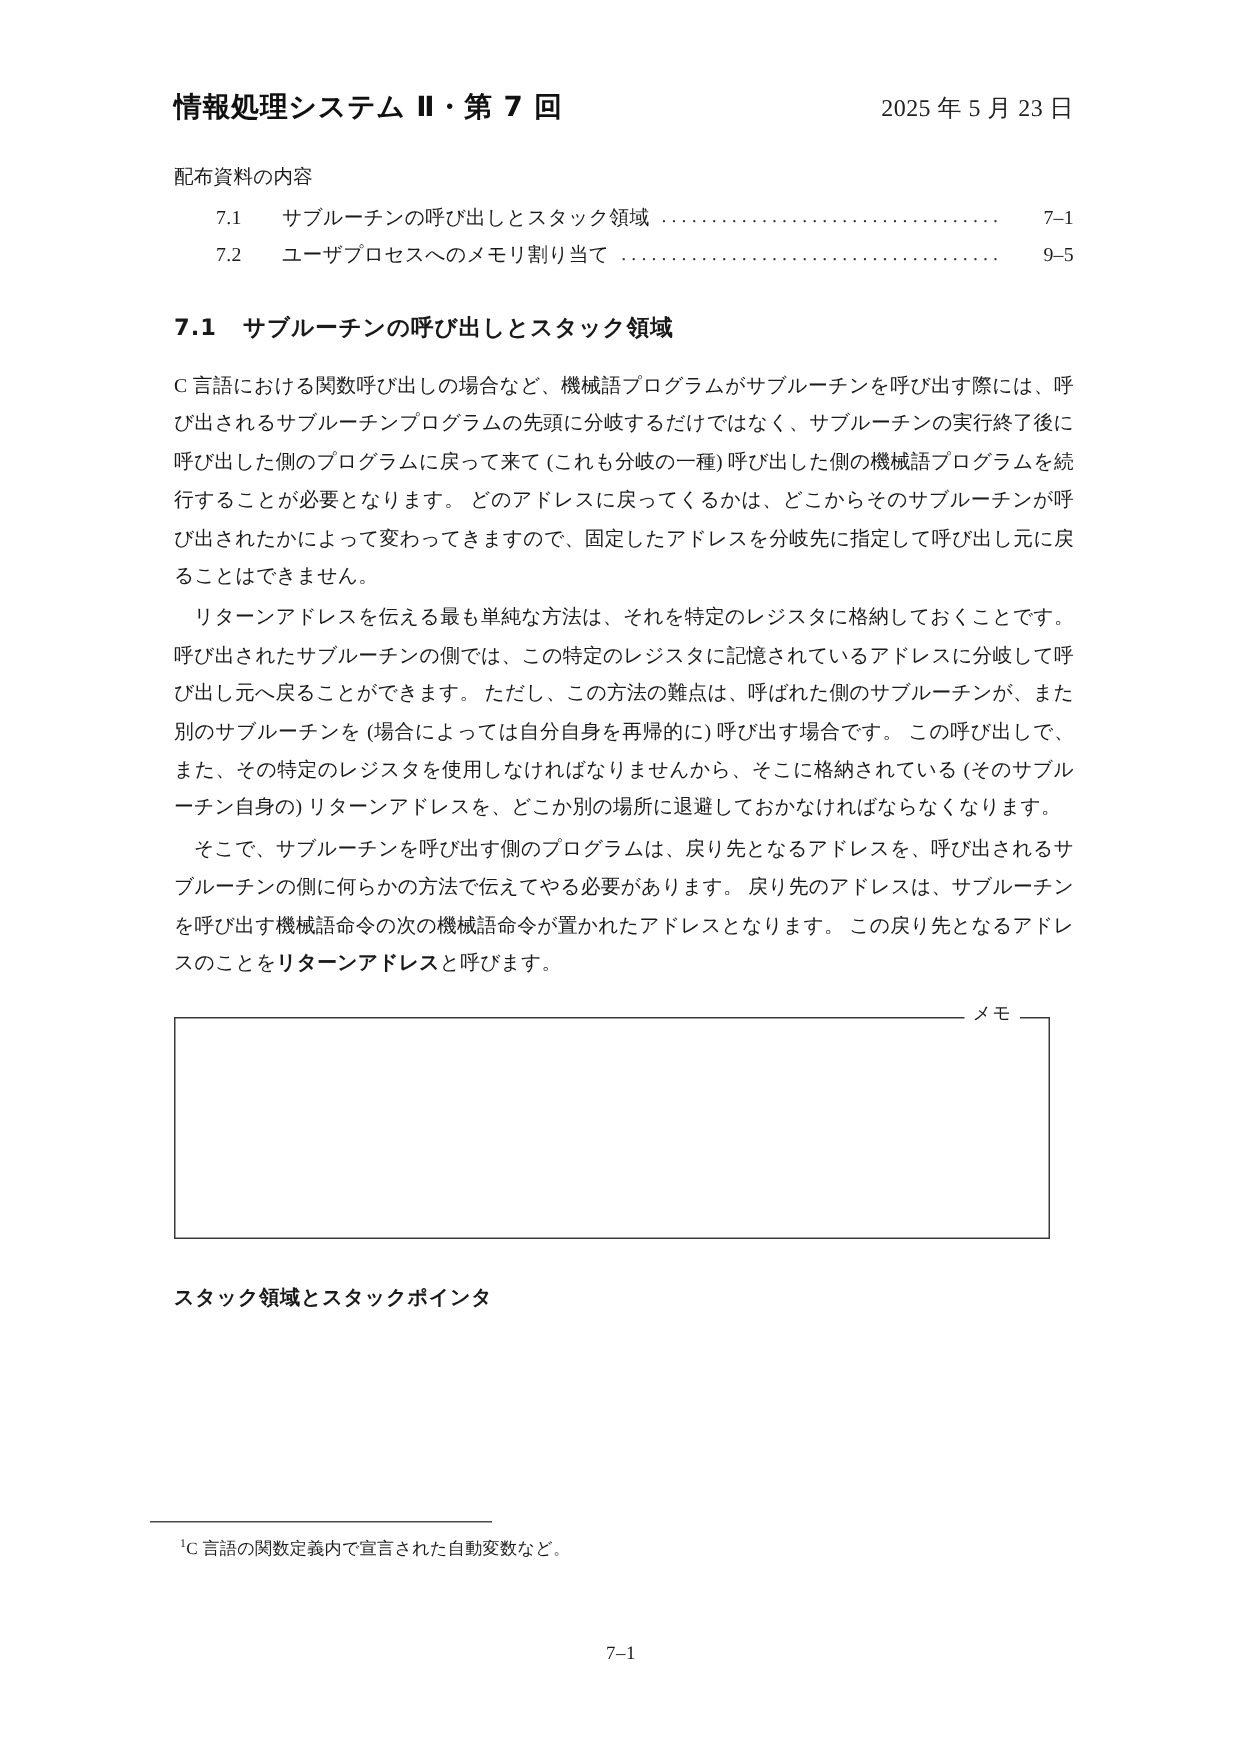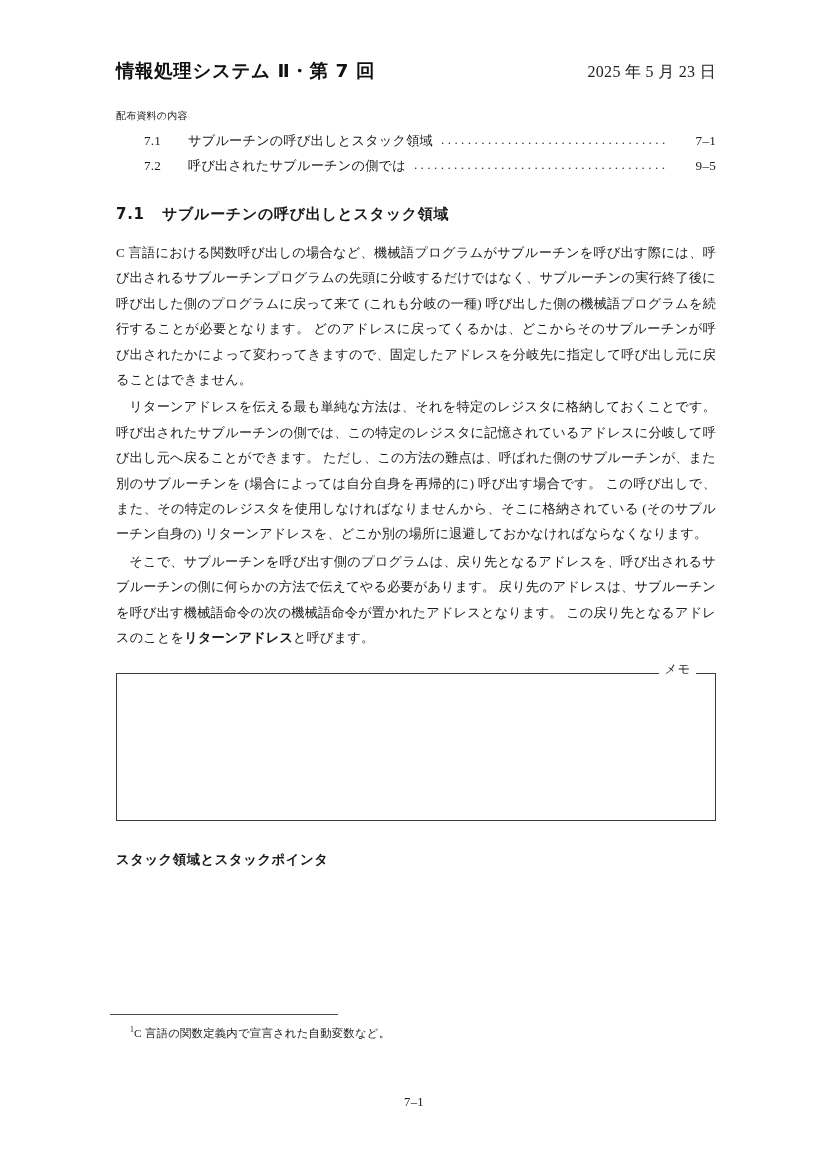--- a/index.html
+++ b/index.html
@@ -48,21 +48,21 @@
   }
   .doc-date {
     font-size: 16px;
     letter-spacing: 0.3px;
     white-space: nowrap;
     color: #222;
   }
 
   
   .toc-caption {
-    font-size: 10px;
+    font-size: 13px;
     margin-bottom: 9px;
     letter-spacing: 0.2px;
   }
   .toc-list {
     margin: 0 0 30px 0;
     padding: 0;
     list-style: none;
   }
   .toc-entry {
     display: flex;
@@ -136,22 +136,21 @@
   }
   sup.fnmark {
     font-size: 8.4px;
     vertical-align: super;
     line-height: 0;
   }
 
   
   .memo-wrap {
     position: relative;
-    margin: 22px 0 30px 0;
-    font-family: Liberation Mono, monospace;
+    margin: 22px 16px 30px 0;
   }
   .memo-box {
     border: 1px solid #3a3a3a;
     height: 148px;
     box-sizing: border-box;
   }
   .memo-legend {
     position: absolute;
     top: -9px;
     right: 20px;
@@ -159,21 +158,21 @@
     padding: 0 5px;
     font-size: 12px;
     letter-spacing: 1px;
     color: #1a1a1a;
     line-height: 1;
   }
 
   
   .footnote-area {
     position: absolute;
-    left: 110px;
+    left: 100px;
     top: 1014px;
     width: 600px;
   }
   .footnote-rule {
     width: 228px;
     height: 0;
     border-top: 0.9px solid #4a4a4a;
     margin-bottom: 9px;
   }
   .footnote-text {
@@ -216,21 +215,21 @@
 
     <ul class="toc-list">
       <li class="toc-entry">
         <span class="toc-num">7.1</span>
         <span class="toc-label">サブルーチンの呼び出しとスタック領域</span>
         <span class="toc-dots">..........................................</span>
         <span class="toc-page">7–1</span>
       </li>
       <li class="toc-entry">
         <span class="toc-num">7.2</span>
-        <span class="toc-label">呼び出されたサブルーチンの側では</span>
+        <span class="toc-label">ユーザプロセスへのメモリ割り当て</span>
         <span class="toc-dots">..........................................</span>
         <span class="toc-page">9–5</span>
       </li>
     </ul>
 
     <div class="section-heading">
       <span class="sh-num">7.1</span>
       <span>サブルーチンの呼び出しとスタック領域</span>
     </div>
 

